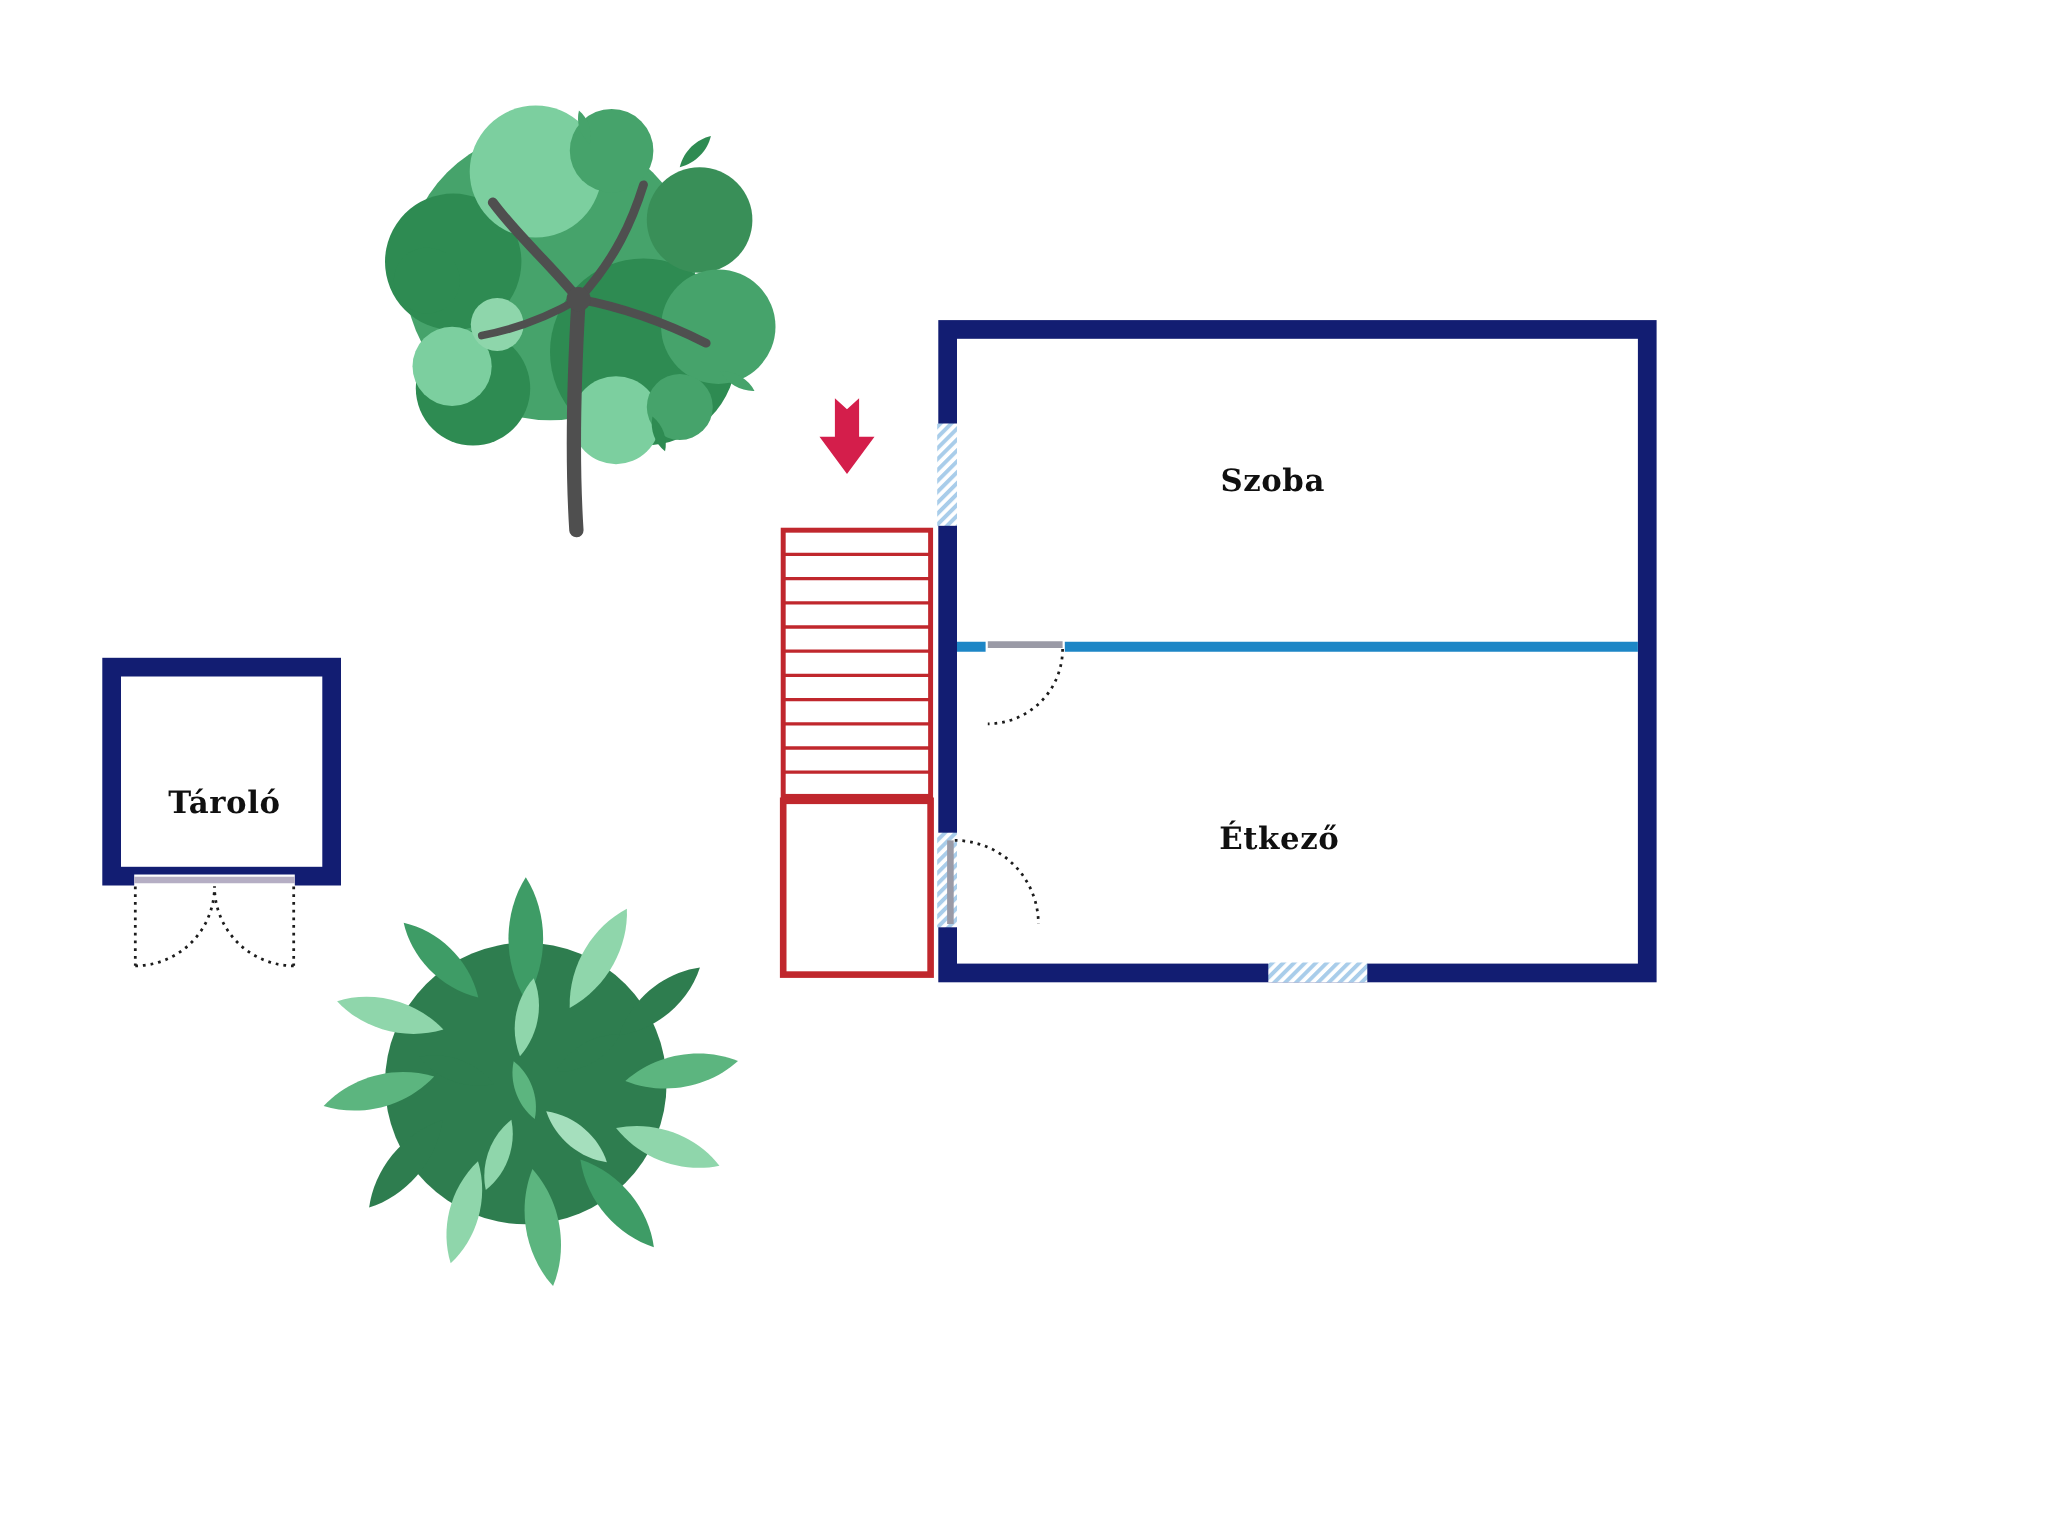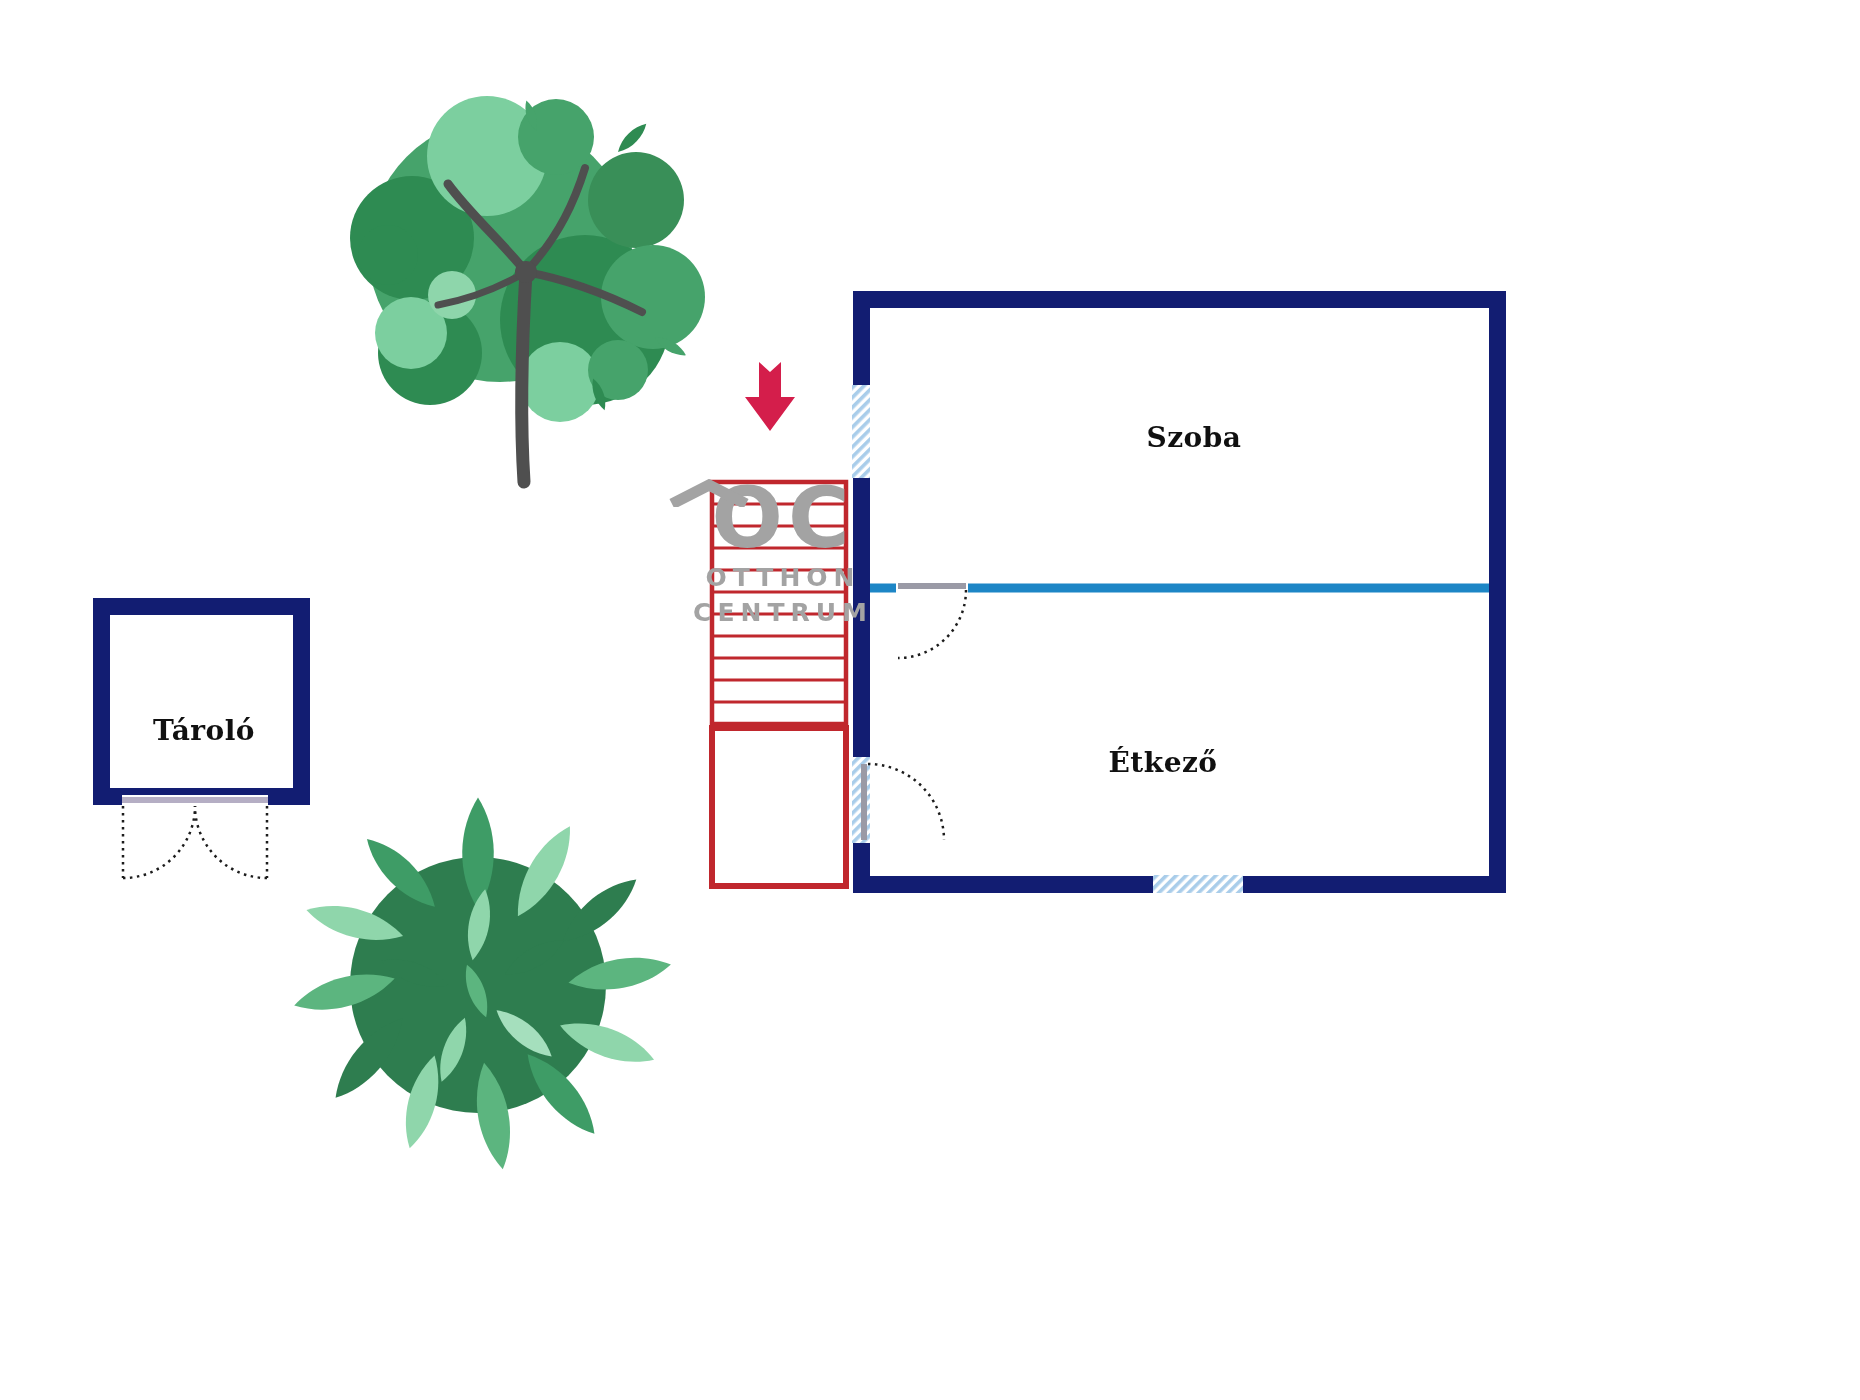--- a/index.html
+++ b/index.html
@@ -149,26 +149,18 @@
     <g>
       <rect x="122" y="795" width="146" height="12" fill="#ffffff"></rect>
       <line x1="122" y1="800" x2="268" y2="800" class="sill"></line>
       <line x1="123" y1="806" x2="123" y2="878" class="dash"></line>
       <line x1="267" y1="806" x2="267" y2="878" class="dash"></line>
       <path d="M 123,878 A 72,72 0 0 0 195,806" class="dash"></path>
       <path d="M 267,878 A 72,72 0 0 1 195,806" class="dash"></path>
     </g>
   </svg>
 
-  <div class="room-label" style="left:1157px;top:437px;margin-left:37px;">Szoba</div>
+  <div class="room-label" style="left:1157px;top:437px;">Szoba</div>
   <div class="room-label" style="left:1163px;top:762px;">Étkező</div>
   <div class="room-label" style="left:204px;top:730px;">Tároló</div>
 
-  <div class="watermark">
-    <svg class="wm-roof" width="92" height="28" viewBox="0 0 92 28">
-      <polyline points="9,25 46,6 83,25" fill="none" style="stroke:var(--watermark-gray,#a3a3a3)" stroke-width="11"></polyline>
-    </svg>
-    <div class="wm-oc">OC</div>
-    <div class="wm-line">OTTHON</div>
-    <div class="wm-line">CENTRUM</div>
-  </div>
 
 </div>
 
 </body></html>

